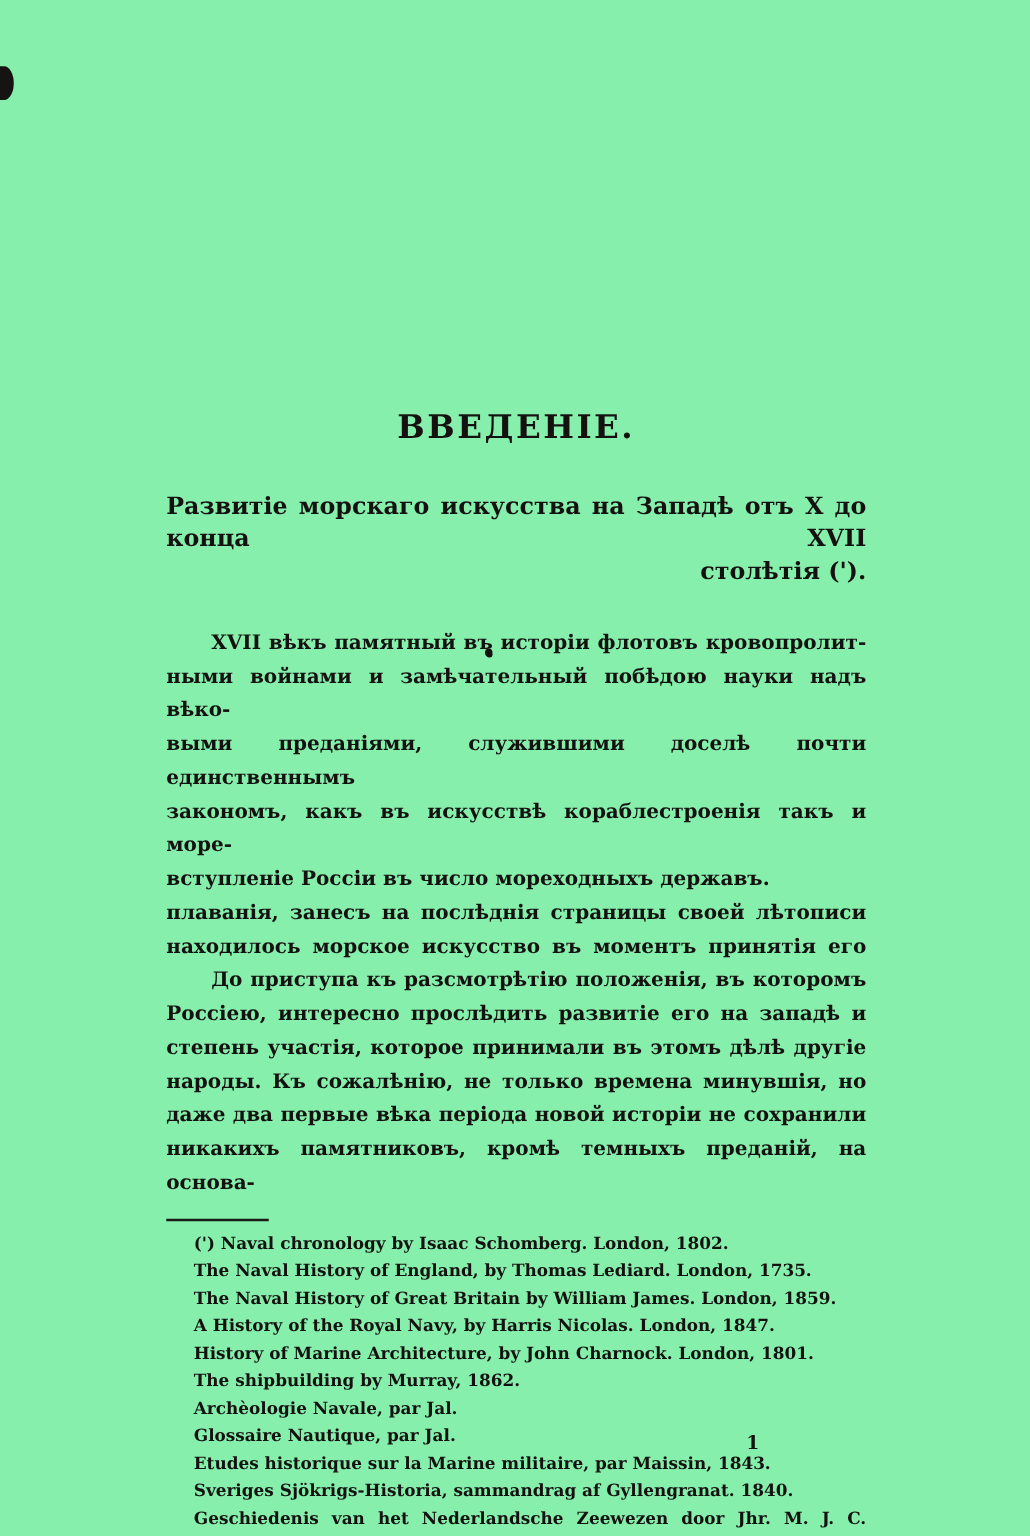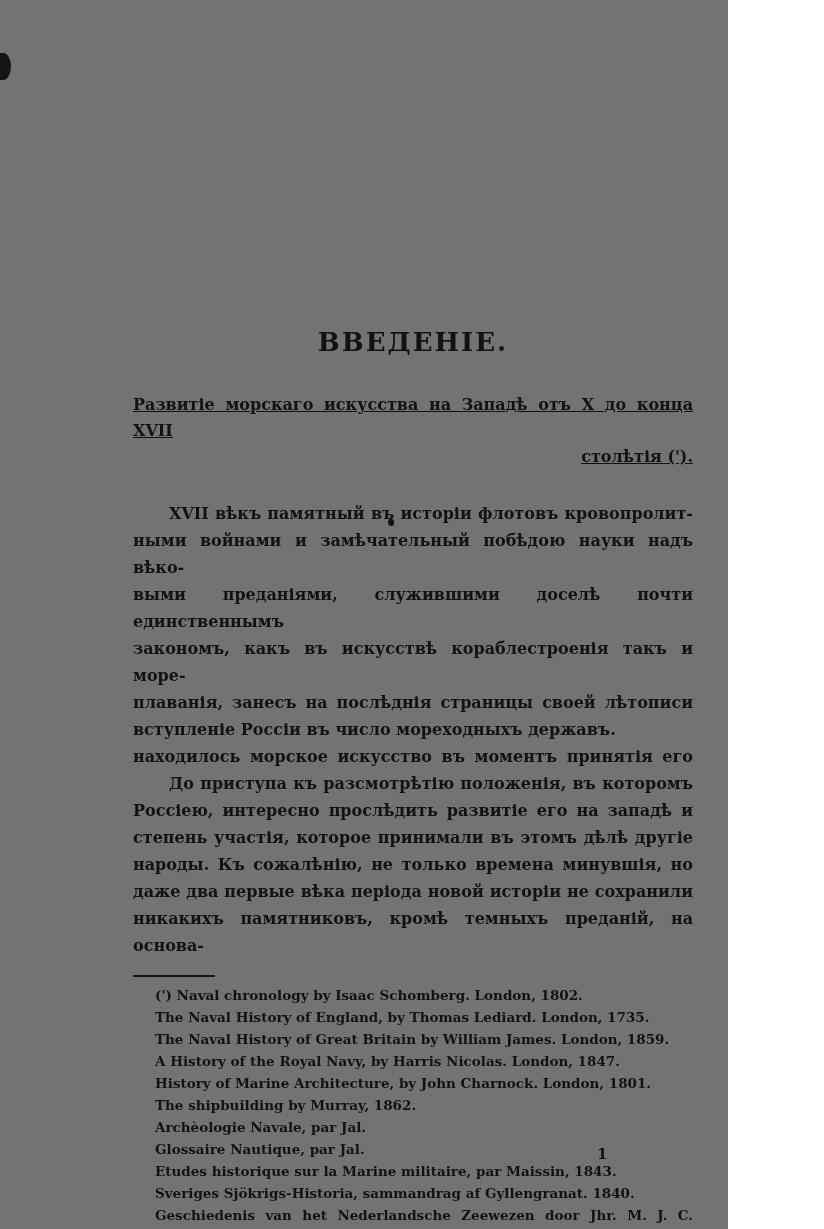--- a/index.html
+++ b/index.html
@@ -1,46 +1,45 @@
 <!DOCTYPE html>
 <html><head>
 <meta charset="utf-8">
 <style>
   * { margin:0; padding:0; box-sizing:border-box; }
   html,body { background:#ffffff; }
   body { font-family:"DejaVu Serif","Liberation Serif",serif; }
 
   .page {
     position:relative;
-    width:728px; height:1229px;
-    background:#737373;
+    width:824px; height:1229px;
+    background:#86efac;
     color:#141210;
     overflow:hidden;
   }
 
   .content {
     position:absolute;
     left:133px; top:327px;
     width:560px;
   }
 
   .title {
     font-size:26px;
     font-weight:bold;
     letter-spacing:2px;
     text-align:center;
     line-height:31px;
     margin-bottom:34px;
   }
 
   .heading-line {
-    font-size:16px;
+    font-size:19px;
     font-weight:bold;
     line-height:26px;
-    text-decoration:underline;
   }
   .heading-line.center { text-align:right; }
 
   .stretch {
     text-align:justify;
     text-align-last:justify;
   }
 
   .body-paragraphs { margin-top:30px; }
   .body-line {
@@ -102,22 +101,22 @@
         <div class="heading-line stretch">Развитіе морскаго искусства на Западѣ отъ X до конца XVII</div>
         <div class="heading-line center">столѣтія (').</div>
       </div>
 
     <div class="body-paragraphs">
         <div class="paragraph">
           <div class="body-line first stretch">XVII вѣкъ памятный въ исторіи флотовъ кровопролит-</div>
           <div class="body-line stretch">ными войнами и замѣчательный побѣдою науки надъ вѣко-</div>
           <div class="body-line stretch">выми преданіями, служившими доселѣ почти единственнымъ</div>
           <div class="body-line stretch">закономъ, какъ въ искусствѣ кораблестроенія такъ и море-</div>
+          <div class="body-line">вступленіе Россіи въ число мореходныхъ державъ.</div>
           <div class="body-line stretch">плаванія, занесъ на послѣднія страницы своей лѣтописи</div>
-          <div class="body-line">вступленіе Россіи въ число мореходныхъ державъ.</div>
         </div>
         <div class="paragraph">
           <div class="body-line stretch">находилось морское искусство въ моментъ принятія его</div>
           <div class="body-line first stretch">До приступа къ разсмотрѣтію положенія, въ которомъ</div>
           <div class="body-line stretch">Россіею, интересно прослѣдить развитіе его на западѣ и</div>
           <div class="body-line stretch">степень участія, которое принимали въ этомъ дѣлѣ другіе</div>
           <div class="body-line stretch">народы. Къ сожалѣнію, не только времена минувшія, но</div>
           <div class="body-line stretch">даже два первые вѣка періода новой исторіи не сохранили</div>
           <div class="body-line stretch">никакихъ памятниковъ, кромѣ темныхъ преданій, на основа-</div>
         </div>

